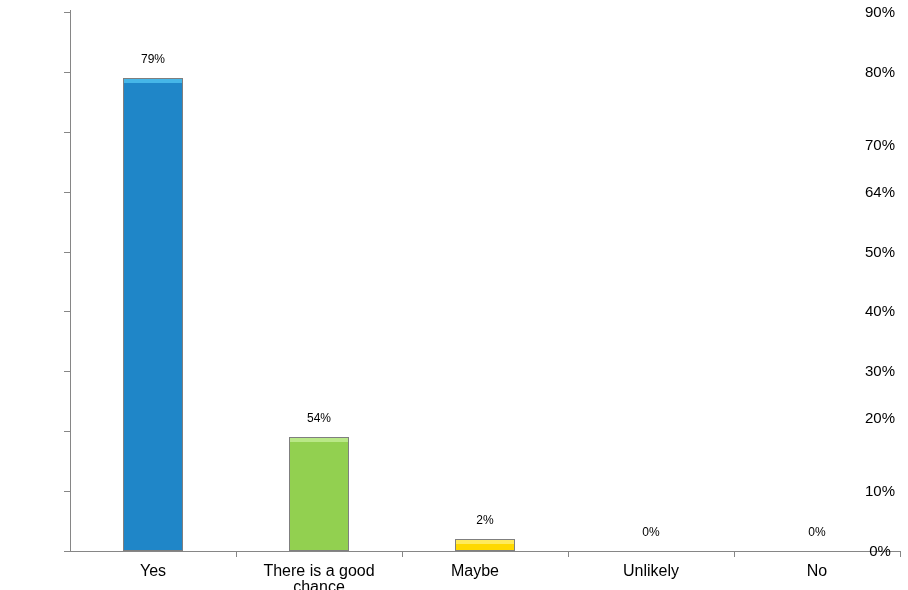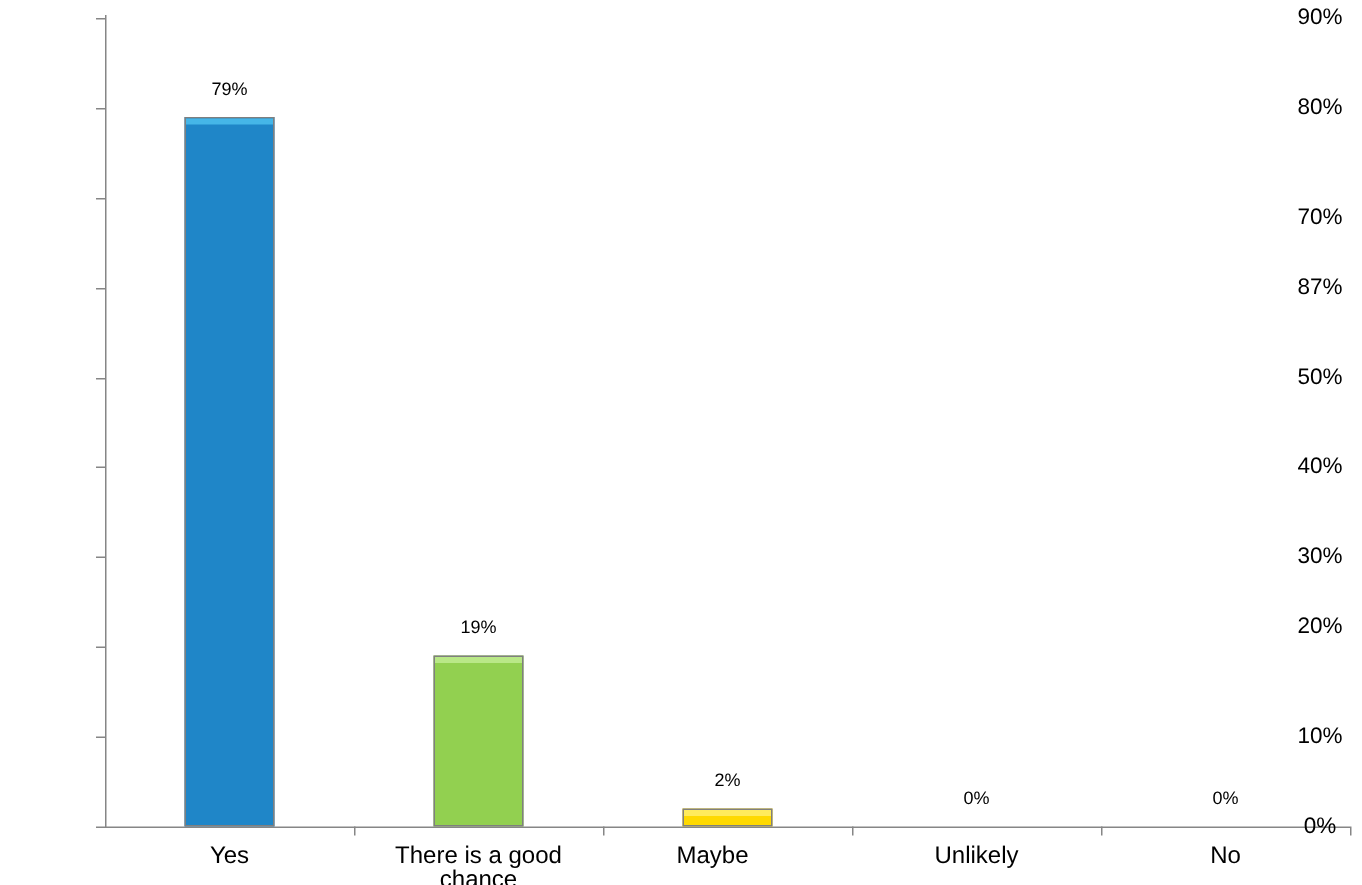--- a/index.html
+++ b/index.html
@@ -110,21 +110,21 @@
       <div class="y-tick-label" style="top: 483.111px;">10%</div>
       <div class="y-tick-mark" style="top: 431.222px;"></div>
       <div class="y-tick-label" style="top: 410px;">20%</div>
       <div class="y-tick-mark" style="top: 371.333px;"></div>
       <div class="y-tick-label" style="top: 363.333px;">30%</div>
       <div class="y-tick-mark" style="top: 311.444px;"></div>
       <div class="y-tick-label" style="top: 303.444px;">40%</div>
       <div class="y-tick-mark" style="top: 251.556px;"></div>
       <div class="y-tick-label" style="top: 243.556px;">50%</div>
       <div class="y-tick-mark" style="top: 191.667px;"></div>
-      <div class="y-tick-label" style="top: 183.667px;">87%</div>
+      <div class="y-tick-label" style="top: 183.667px;">64%</div>
       <div class="y-tick-mark" style="top: 131.778px;"></div>
       <div class="y-tick-label" style="top: 137px;">70%</div>
       <div class="y-tick-mark" style="top: 71.8889px;"></div>
       <div class="y-tick-label" style="top: 63.8889px;">80%</div>
       <div class="y-tick-mark" style="top: 12px;"></div>
       <div class="y-tick-label" style="top: 4px;">90%</div>
     </div>
   <div id="x-ticks">
       <div class="x-tick-mark" style="left: 236px;"></div>
       <div class="x-tick-label" style="left: 70px; width: 166px;">Yes</div>
@@ -140,21 +140,21 @@
   <div id="bars">
       <div class="bar" style="left: 123px; top: 77.8778px; width: 60px; height: 473.122px;">
         <div class="bar-body" style="background: rgb(31, 134, 200);"></div>
         <div class="bar-highlight" style="background: rgb(69, 182, 232);"></div>
       </div>
       <div class="bar-label" style="left: 70px; width: 166px; top: 52.8778px;">79%</div>
       <div class="bar" style="left: 289px; top: 437.211px; width: 60px; height: 113.789px;">
         <div class="bar-body" style="background: rgb(146, 208, 80);"></div>
         <div class="bar-highlight" style="background: rgb(185, 232, 135);"></div>
       </div>
-      <div class="bar-label" style="left: 236px; width: 166px; top: 412.211px;">19%</div>
+      <div class="bar-label" style="left: 236px; width: 166px; top: 412.211px;">54%</div>
       <div class="bar" style="left: 455px; top: 539.022px; width: 60px; height: 11.9778px;">
         <div class="bar-body" style="background: rgb(255, 217, 0);"></div>
         <div class="bar-highlight" style="background: rgb(255, 235, 92);"></div>
       </div>
       <div class="bar-label" style="left: 402px; width: 166px; top: 514.022px;">2%</div>
       <div class="bar-label" style="left: 568px; width: 166px; top: 526px;">0%</div>
       <div class="bar-label" style="left: 734px; width: 166px; top: 526px;">0%</div>
     </div>
 
 </div>

